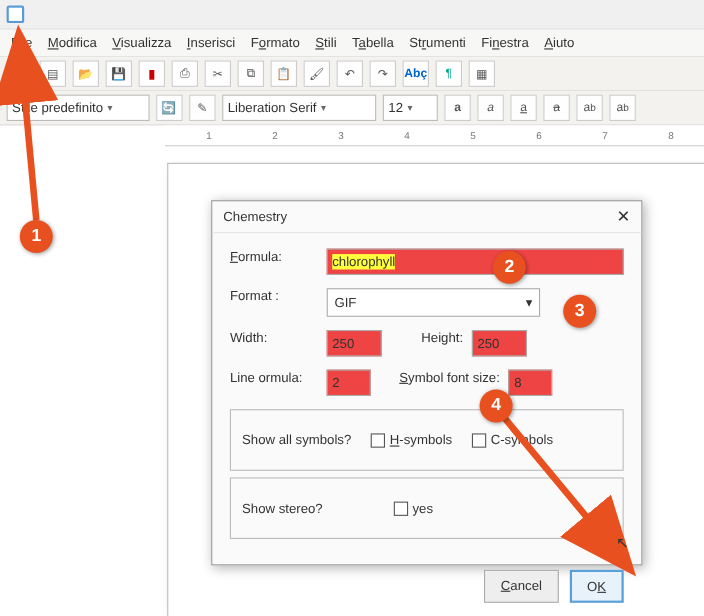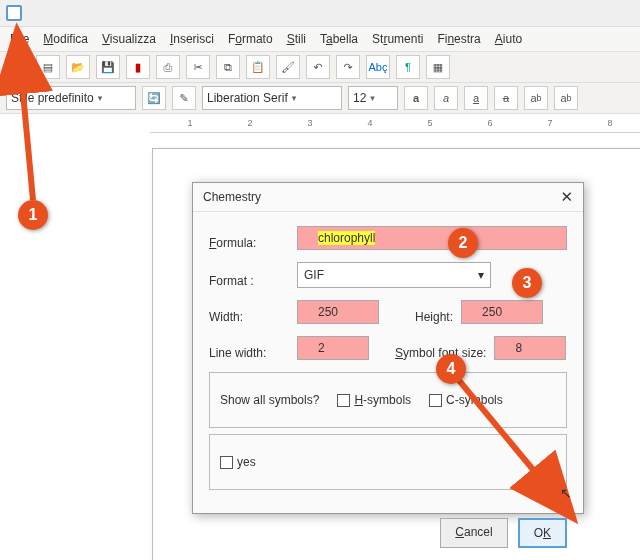--- a/index.html
+++ b/index.html
@@ -15,23 +15,23 @@
 .tbtn.red{color:#c00;font-weight:bold}
 .tb2{height:30px;display:flex;align-items:center;gap:6px;padding:0 6px;background:#f3f2ef;border-bottom:1px solid #ddd}
 .combo{height:22px;border:1px solid #bbb;background:#fff;display:flex;align-items:center;padding:0 4px;gap:4px}
 .combo .dd{font-size:9px;color:#666}
 .ruler{height:18px;background:#fff;border-bottom:1px solid #ccc;position:relative;margin-left:150px}
 .page{position:absolute;left:152px;top:148px;width:488px;height:412px;background:#fff;border:1px solid #bbb;box-shadow:2px 2px 6px rgba(0,0,0,.1)}
 .dialog{position:absolute;left:192px;top:182px;width:390px;height:330px;background:#fafafa;border:1px solid #999;box-shadow:2px 2px 10px rgba(0,0,0,.3)}
 .dlg-title{height:28px;display:flex;align-items:center;justify-content:space-between;padding:0 10px;border-bottom:1px solid #e5e5e5}
 .close-x{font-size:15px;cursor:default}
 .dlg-body{padding:14px 16px}
-.row{display:flex;align-items:flex-end;margin-bottom:12px;gap:8px}
+.row{display:flex;align-items:flex-start;margin-bottom:12px;gap:8px}
 .lbl{width:80px}
-.inp{height:22px;border:1px solid #aaa;background:#fca5a5;padding:0 20px;display:flex;align-items:center}
+.inp{height:22px;border:1px solid #aaa;background:#ef4444;padding:0 4px;display:flex;align-items:center}
 .hl{background:#ffff3c}
 .sel{flex:1;height:24px;border:1px solid #aaa;background:#fff;display:flex;align-items:center;justify-content:space-between;padding:0 6px}
 .box{border:1px solid #bbb;padding:20px 10px;margin-bottom:6px;display:flex;align-items:center;gap:18px}
 .chk{display:flex;align-items:center;gap:4px}
 .chk .sq{width:11px;height:11px;border:1px solid #555;background:#fff}
 .btns{display:flex;justify-content:flex-end;gap:10px;padding:8px 16px}
 .btn{padding:6px 14px;border:1px solid #aaa;background:#eee}
 .btn.ok{border:2px solid #5aa0d8;background:#e8f2fb}
 .step{position:absolute;width:30px;height:30px;border-radius:50%;background:#e8511f;color:#fff;display:flex;align-items:center;justify-content:center;font-size:16px;font-weight:bold;box-shadow:1px 1px 4px rgba(0,0,0,.4)}
 .arrow{position:absolute;pointer-events:none}
@@ -63,21 +63,21 @@
   <span class="tbtn">📂</span>
   <span class="tbtn">💾</span>
   <span class="tbtn red">▮</span>
   <span class="tbtn">⎙</span>
   <span class="tbtn">✂</span>
   <span class="tbtn">⧉</span>
   <span class="tbtn">📋</span>
   <span class="tbtn">🖌</span>
   <span class="tbtn">↶</span>
   <span class="tbtn">↷</span>
-  <span class="tbtn" style="color:#06c;font-weight:normal">Abç</span>
+  <span class="tbtn" style="color:#06c;font-weight:bold">Abç</span>
   <span class="tbtn" style="color:#0a8">¶</span>
   <span class="tbtn">▦</span>
 </div>
 
 <div class="tb2">
   <div class="combo" style="width:120px">
       <span>Stile predefinito</span>
       <span class="dd">▾</span>
     </div>
   <span class="tbtn">🔄</span>
@@ -147,21 +147,21 @@
       <div class="inp" style="width:40px">
           <span>250</span>
         </div>
       <span style="width:20px"></span>
       <span>Height:</span>
       <div class="inp" style="width:40px">
           <span>250</span>
         </div>
     </div>
     <div class="row">
-      <span class="lbl">Line width:</span>
+      <span class="lbl">Line ormula:</span>
       <div class="inp" style="width:30px">
           <span>2</span>
         </div>
       <span style="width:10px"></span>
       <span><span class="u">S</span>ymbol font size:</span>
       <div class="inp" style="width:30px">
           <span>8</span>
         </div>
     </div>
     <div class="box">
@@ -169,20 +169,21 @@
       <span class="chk">
           <span class="sq"></span>
           <span><span class="u">H</span>-symbols</span>
         </span>
       <span class="chk">
           <span class="sq"></span>
           <span>C-symbols</span>
         </span>
     </div>
     <div class="box">
+      <span style="width:120px">Show stereo?</span>
       <span class="chk">
           <span class="sq"></span>
           <span>yes</span>
         </span>
     </div>
   </div>
   <div class="btns">
     <span class="btn"><span class="u">C</span>ancel</span>
     <span class="btn ok">O<span class="u">K</span></span>
   </div>

